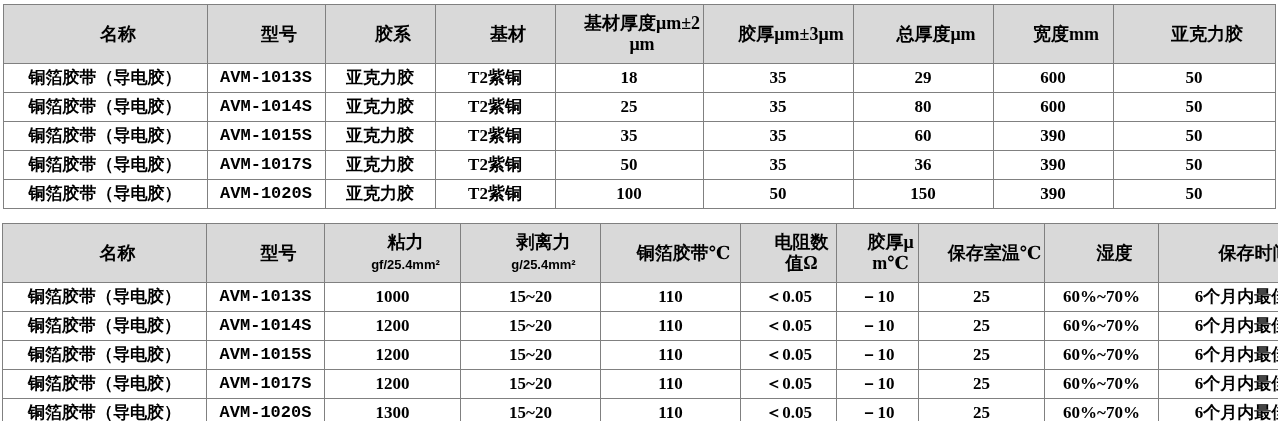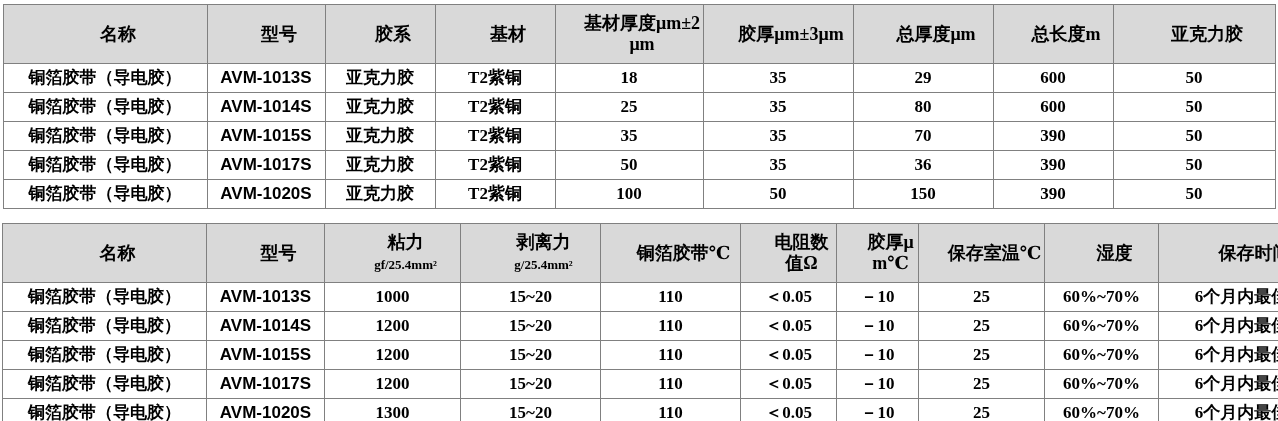--- a/index.html
+++ b/index.html
@@ -39,34 +39,34 @@
     height: 56px;
     font-size: 18px;
     padding-left: 28px;
   }
   table.spec tbody td {
     height: 26px;
     background: #ffffff;
   }
   
   .model {
-    font-family: Liberation Sans, sans-serif;
+    font-family: Liberation Mono, monospace;
     font-size: 16px;
     font-weight: bold;
     letter-spacing: 0px;
   }
   .name-cell {
     font-size: 17px;
   }
   .hdr-small {
     font-size: 16px;
   }
   .sub {
     font-size: 13px;
-    font-family: Liberation Serif, serif;
+    font-family: Liberation Sans, sans-serif;
   }
   .gap {
     height: 14px;
   }
 </style>
 </head>
 <body>
 
 <div class="sheet">
 
@@ -84,21 +84,21 @@
     </colgroup>
     <thead>
       <tr>
         <th>名称</th>
         <th>型号</th>
         <th>胶系</th>
         <th>基材</th>
         <th class="hdr-small">基材厚度μm±2μm</th>
         <th class="hdr-small">胶厚μm±3μm</th>
         <th class="hdr-small">总厚度μm</th>
-        <th class="hdr-small">总长度m</th>
+        <th class="hdr-small">宽度mm</th>
         <th class="hdr-small">亚克力胶</th>
       </tr>
     </thead>
     <tbody>
       <tr>
         <td class="name-cell">铜箔胶带（导电胶）</td>
         <td class="model">AVM-1013S</td>
         <td>亚克力胶</td>
         <td>T2紫铜</td>
         <td>18</td>
@@ -118,21 +118,21 @@
         <td>600</td>
         <td>50</td>
       </tr>
       <tr>
         <td class="name-cell">铜箔胶带（导电胶）</td>
         <td class="model">AVM-1015S</td>
         <td>亚克力胶</td>
         <td>T2紫铜</td>
         <td>35</td>
         <td>35</td>
-        <td>70</td>
+        <td>60</td>
         <td>390</td>
         <td>50</td>
       </tr>
       <tr>
         <td class="name-cell">铜箔胶带（导电胶）</td>
         <td class="model">AVM-1017S</td>
         <td>亚克力胶</td>
         <td>T2紫铜</td>
         <td>50</td>
         <td>35</td>

